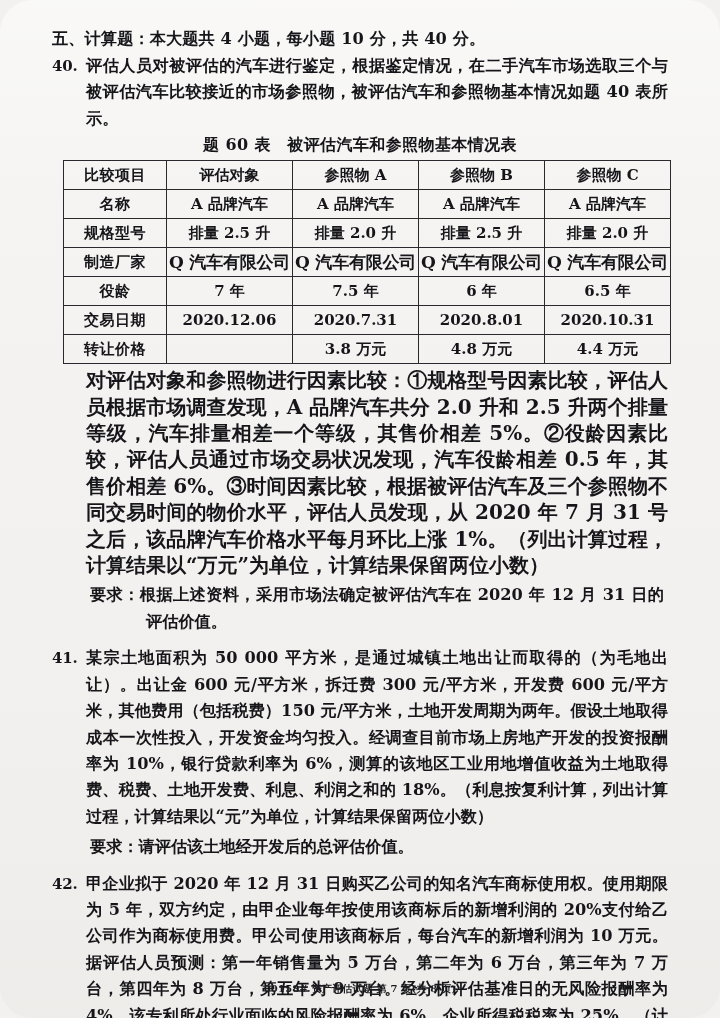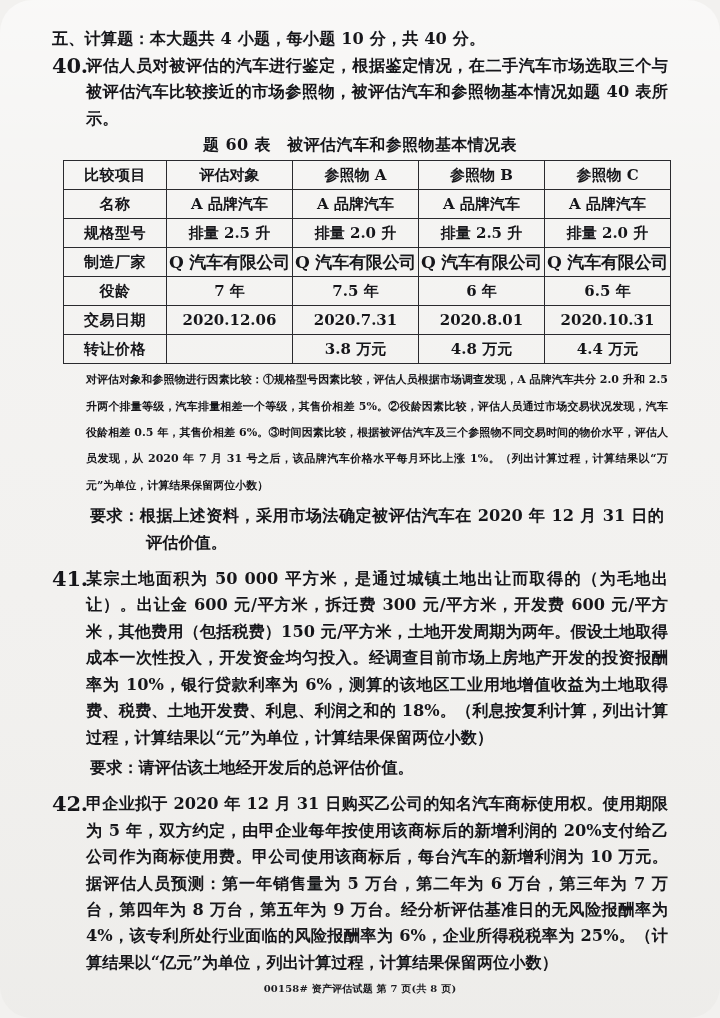--- a/index.html
+++ b/index.html
@@ -45,21 +45,21 @@
     margin: 0;
     padding-left: 34px;
   }
   .qnum {
     position: absolute;
     left: 0;
     top: 0;
     width: 32px;
     text-align: left;
     font-weight: 700;
-    font-size: 21px;
+    font-size: 15px;
     letter-spacing: -0.2px;
   }
   .qbody { display: block; }
   .req {
     position: relative;
     font-size: 16.2px;
     line-height: 26.4px;
     font-weight: 700;
     margin: 4px;
     padding-left: 34px;
@@ -100,21 +100,21 @@
   }
   table.cmp td.rowhead {
     width: 98px;
     letter-spacing: 0.5px;
   }
   table.cmp td.c { width: 121px; }
   table.cmp td.small { font-size: 17px; letter-spacing: -0.2px; }
 
   
   .para {
-    font-size: 11px;
+    font-size: 20px;
     line-height: 26.4px;
     font-weight: 700;
     text-align: justify;
     text-justify: inter-ideograph;
     margin: 0;
     padding-left: 34px;
   }
 
   .gap-sm { height: 3px; }
   .gap-md { height: 6px; }

